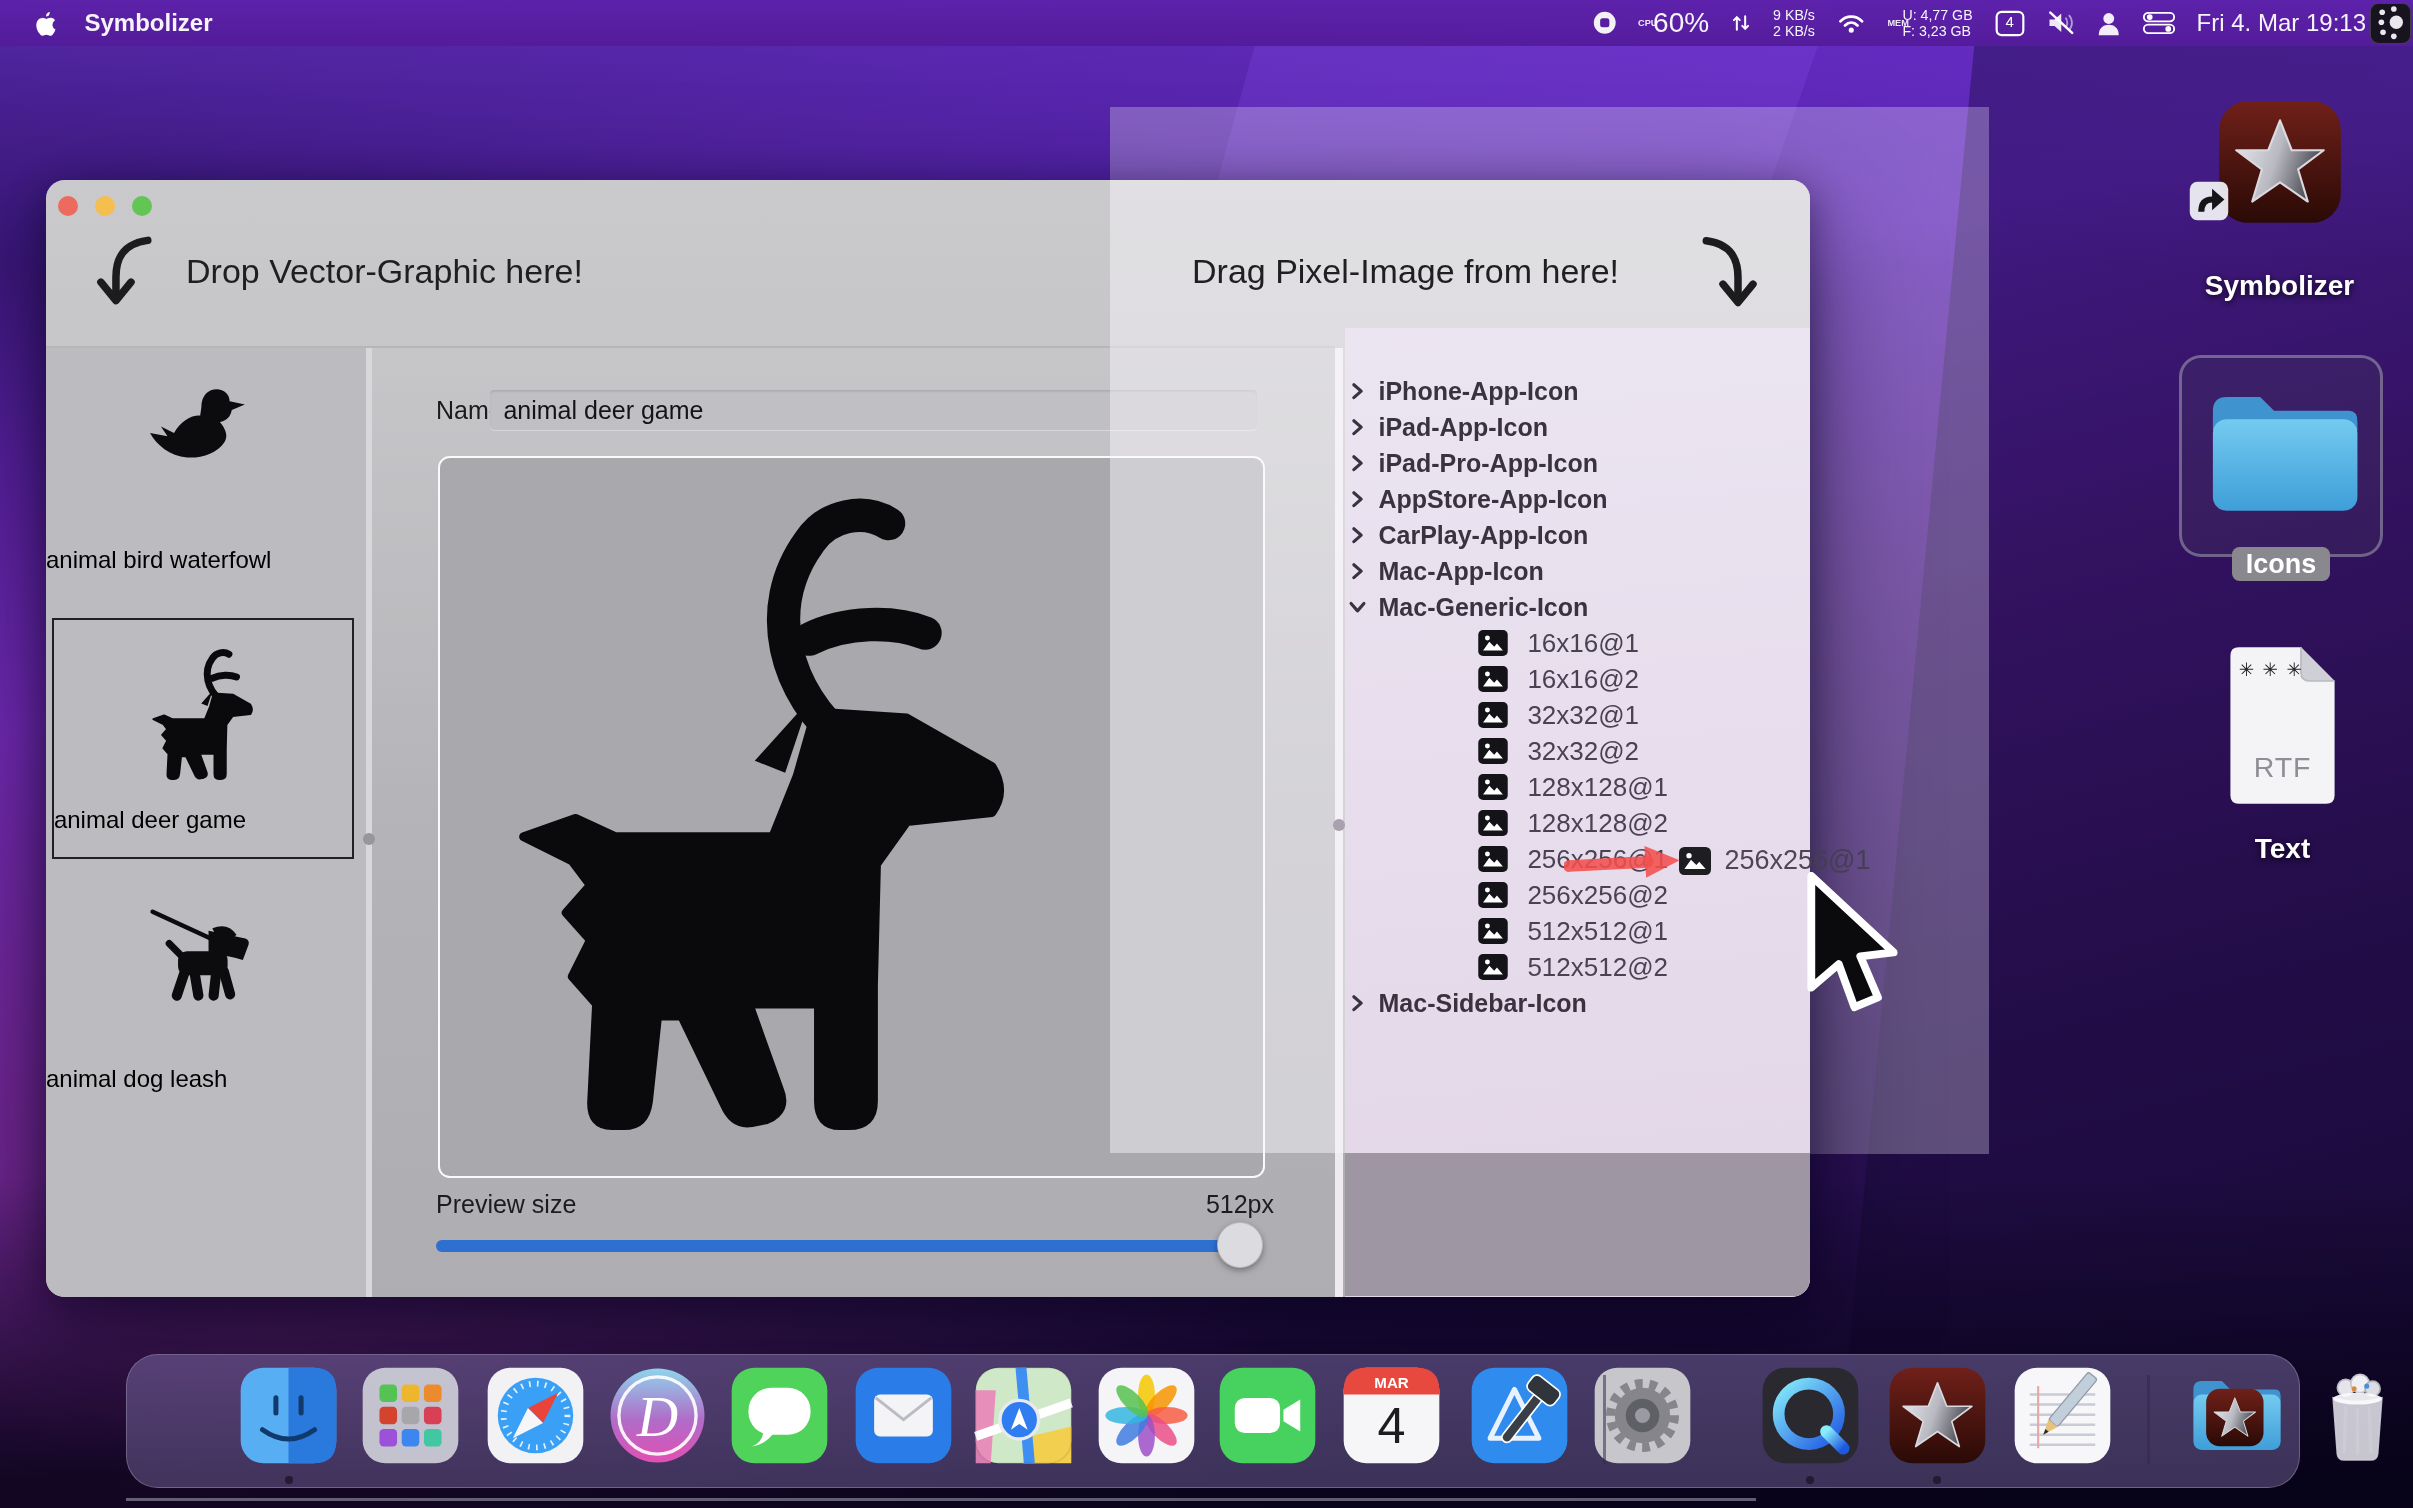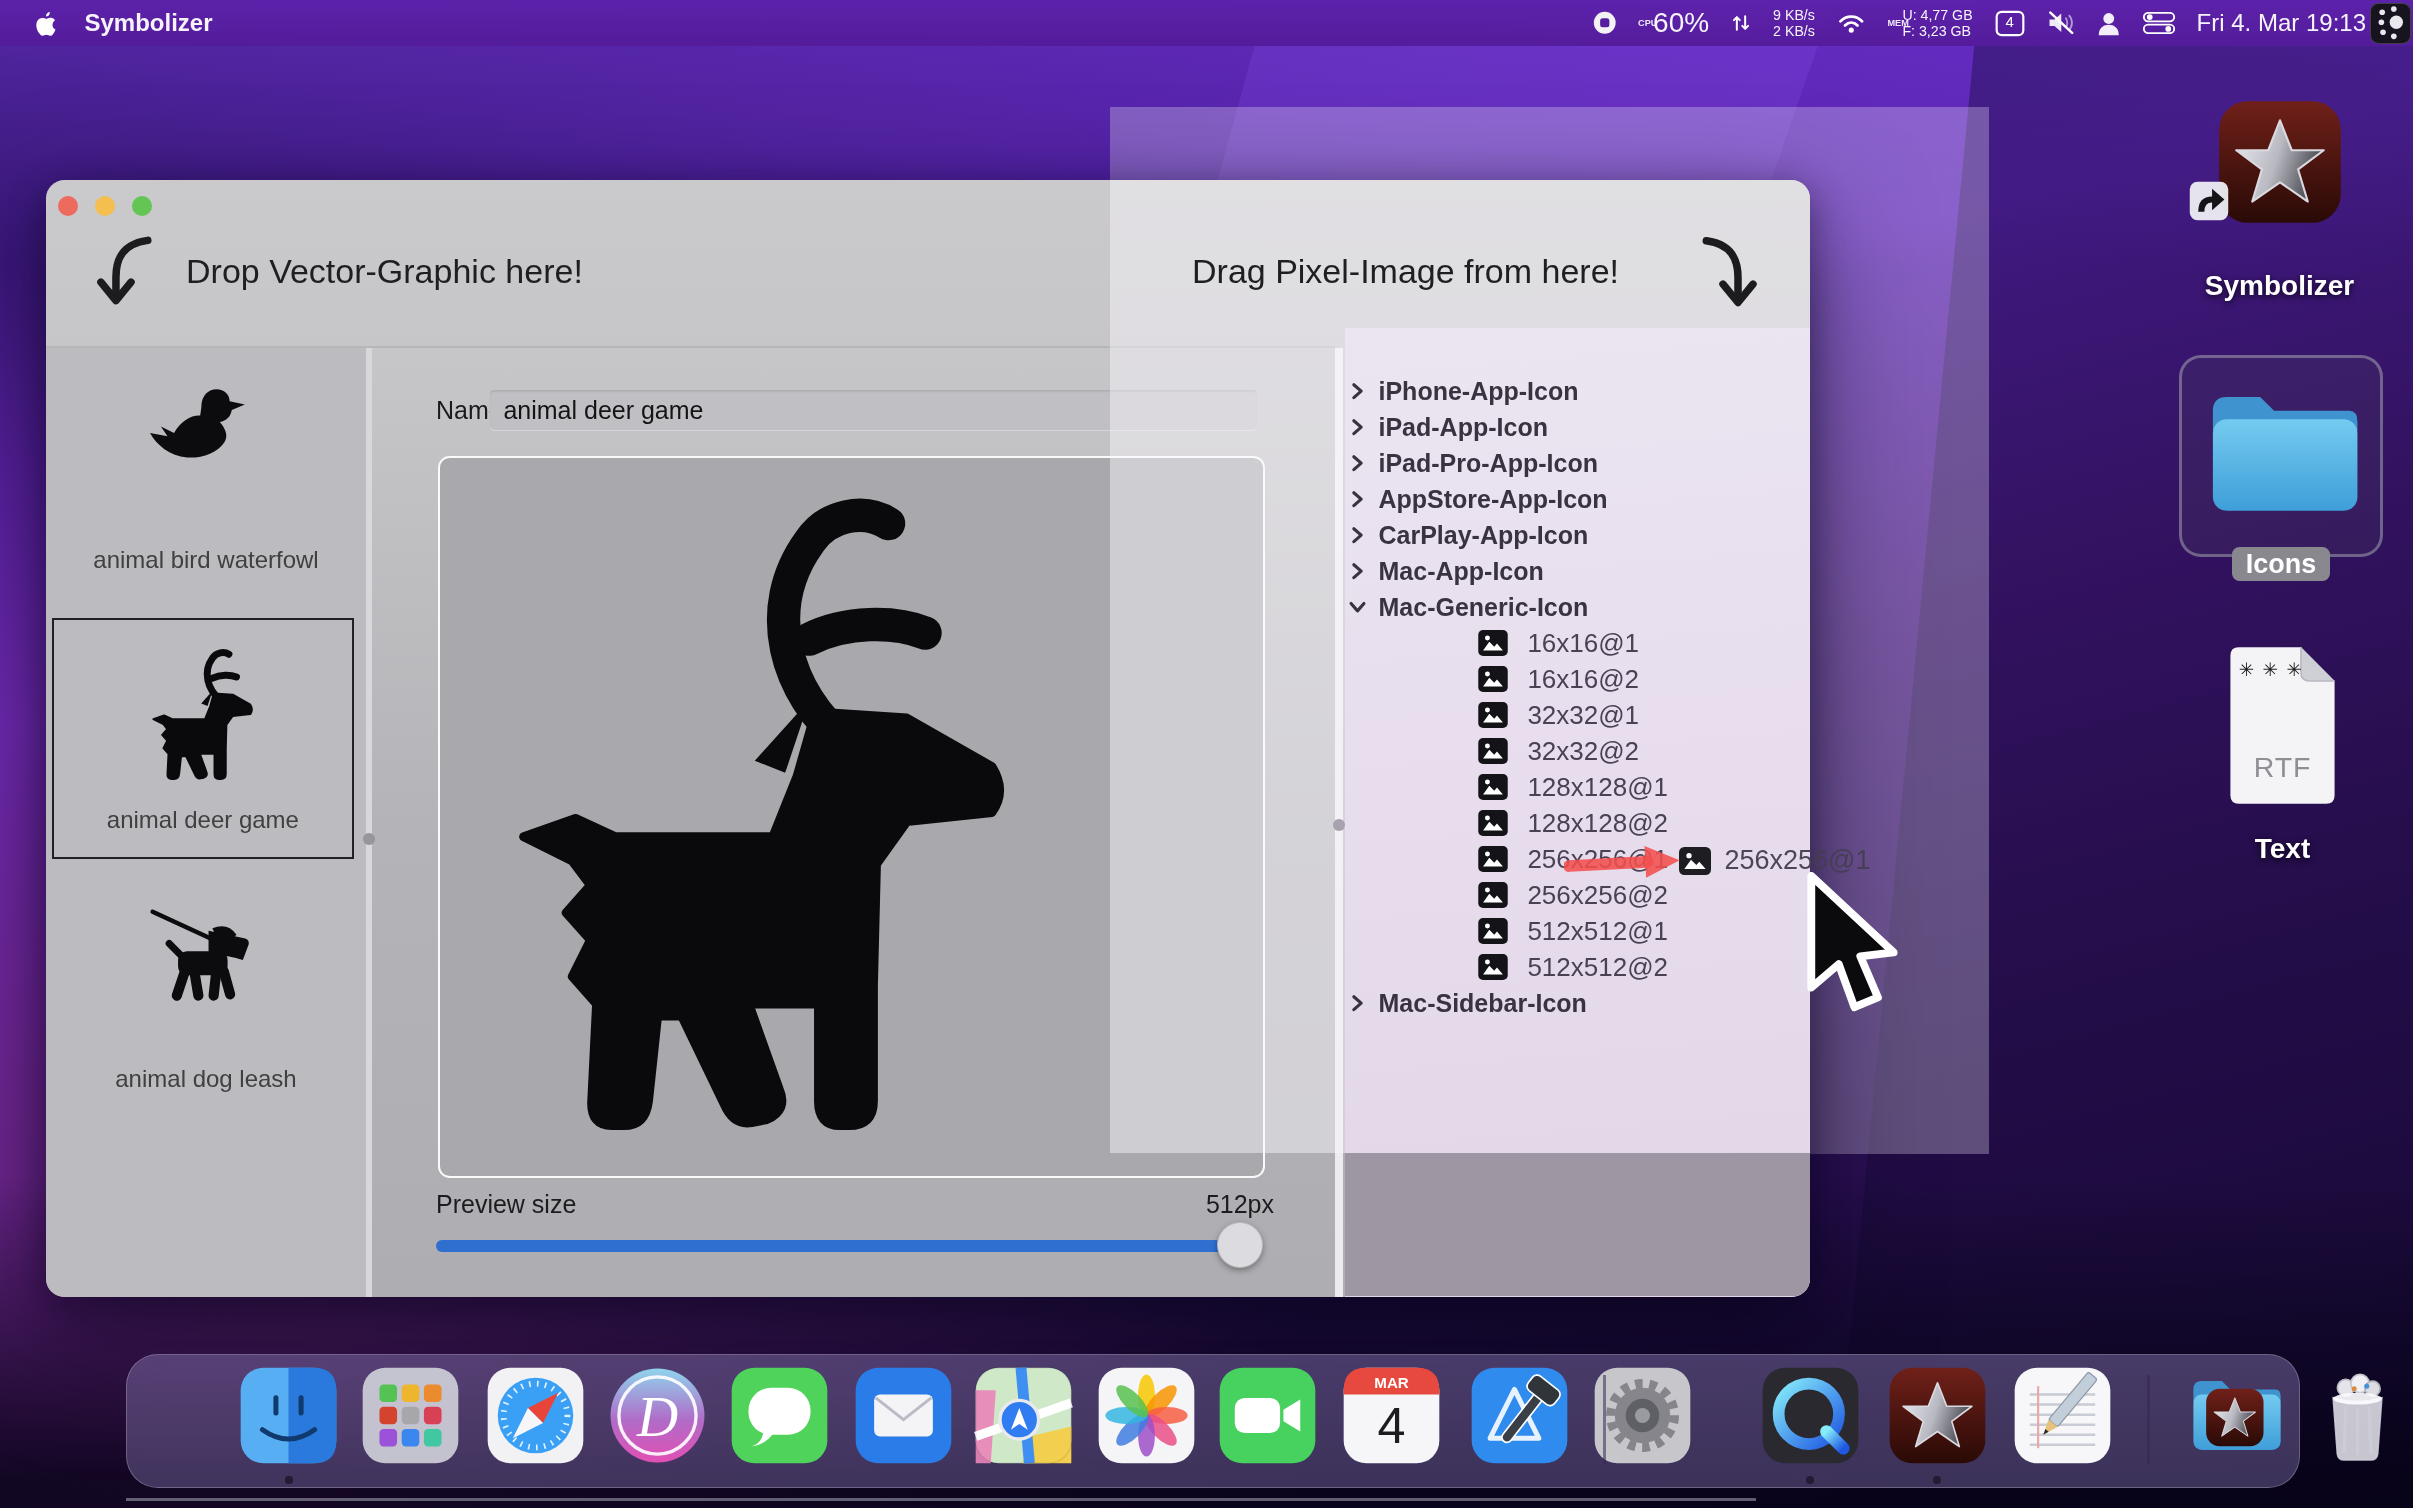--- a/index.html
+++ b/index.html
@@ -44,21 +44,21 @@
     background:rgba(70,65,95,.25);border:3.4px solid rgba(160,158,175,.55);}
   #icons-chip{background:#8a888f;border-radius:7.5px;padding:1.7px 13.4px;color:#fff;font-weight:700;font-size:27px;}
 
   
   #window{left:46px;top:180px;width:1764px;height:1117px;border-radius:18.4px;z-index:20;overflow:hidden;
     background:linear-gradient(180deg,#cac9cc 0%,#c6c5c8 16%,#b4b3b7 58%,#aeadb1 100%);
     box-shadow:0 42px 117px rgba(8,4,28,.55),0 10px 37px rgba(8,4,28,.45);}
   .tlight{width:20px;height:20px;border-radius:50%;}
   .win-title{font-size:34px;color:#1f1e21;font-weight:400;text-align:right;}
   #sidebar{left:0;top:168px;width:320px;height:949px;background:#bcbbbf;}
-  .sb-label{width:100%;text-align:center;font-size:24px;color:#404040;}
+  .sb-label{width:100%;text-align:left;font-size:24px;color:#000000;}
   #sb-selection{left:5.9px;top:270px;width:298px;height:237px;border:2.5px solid #212024;}
   .divider{background:#d8d7db;}
   .div-dot{width:11.7px;height:11.7px;border-radius:50%;background:#97969b;}
   #name-field{left:444px;top:210px;width:767px;height:40px;background:#c0bfc4;border-radius:4.2px;
     box-shadow:inset 0 1.7px 1.7px rgba(0,0,0,.10),0 0.8px 0 rgba(255,255,255,.45);
     font-size:25px;color:#141414;line-height:40px;padding-left:13.4px;box-sizing:border-box;}
   #preview-box{left:392px;top:276px;width:827px;height:722px;background:#a9a8ac;
     border:2.5px solid #fafafb;border-radius:11.7px;box-sizing:border-box;}
   #slider-track{left:390px;top:1060px;width:806px;height:11.7px;border-radius:5.9px;background:#2e6fd0;}
   #slider-thumb{left:1171px;top:1042px;width:44px;height:44px;border-radius:50%;background:#dcdbdf;

